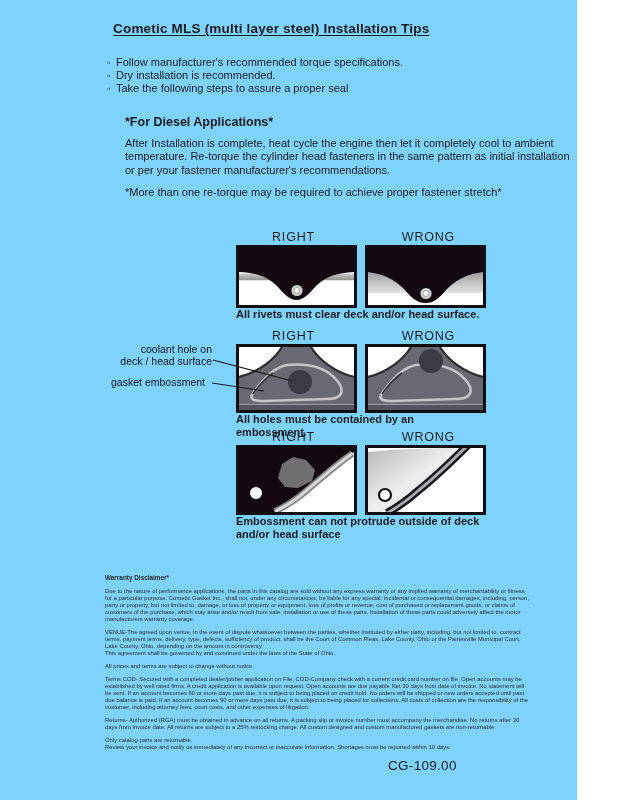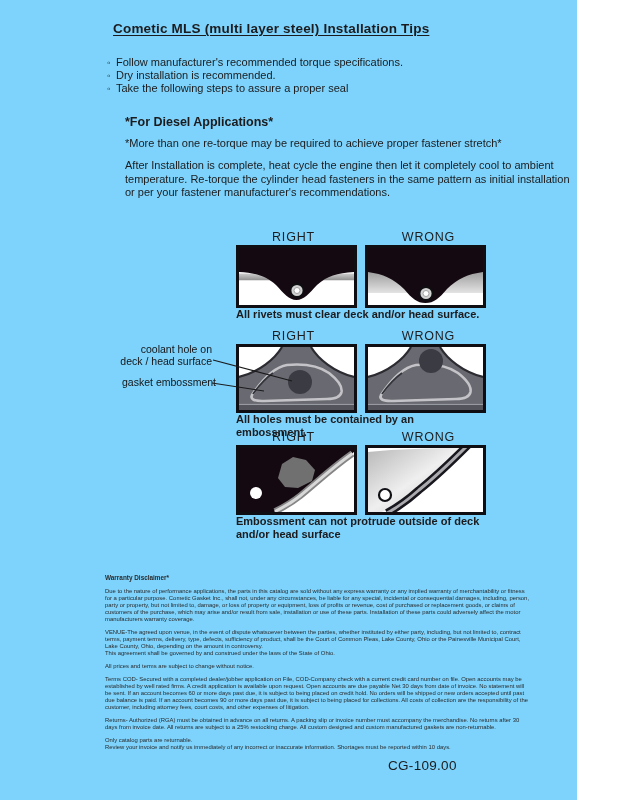--- a/index.html
+++ b/index.html
@@ -25,21 +25,21 @@
   .hdrs{display:flex;gap:20px;}
   .hdr{width:121px;text-align:center;font-size:12.5px;letter-spacing:.8px;color:#1d1d1f;}
   .panels{display:flex;gap:8px;margin-top:1px;}
   .panel{box-sizing:border-box;width:121px;border:3px solid #0e0e13;background:#fff;}
   .p1{height:63px;} .p2{height:69px;} .p3{height:70px;}
   .panel svg{display:block;width:115px;}
   .caption{font-size:11px;font-weight:bold;white-space:pre-line;line-height:12.5px;}
 
   .ann{position:absolute;text-align:right;font-size:10.5px;line-height:11.5px;white-space:pre-line;color:#151517;}
   .ann-hole{left:100px;top:344px;width:112px;}
-  .ann-emb{left:104px;top:377px;width:112px;}
+  .ann-emb{left:93px;top:377px;width:112px;}
   .ann-lines{position:absolute;left:212px;top:356px;}
 
   .warranty{position:absolute;left:105px;top:574px;width:427px;font-size:5.9px;line-height:7px;color:#2a2a2c;}
   .warranty h3{font-size:6.4px;font-weight:bold;margin:0 0 7px 0;}
   .warranty p{margin:0 0 6px 0;white-space:pre-line;}
 
   .page-number{position:absolute;left:388px;top:758px;font-size:13.5px;letter-spacing:.3px;}
 </style>
 </head>
 <body>
@@ -51,24 +51,24 @@
   <div class="tips">
     <div class="tip-line"><span class="marker">◦</span><span>Follow manufacturer's recommended torque specifications.</span></div>
     <div class="tip-line"><span class="marker">◦</span><span>Dry installation is recommended.</span></div>
     <div class="tip-line"><span class="marker">◦</span><span>Take the following steps to assure a proper seal</span></div>
     <div class="sub-tips">
     </div>
   </div>
 
   <div class="diesel">
     <h2>*For Diesel Applications*</h2>
-    <p>*More than one re-torque may be required to achieve proper fastener stretch*</p>
     <p>After Installation is complete, heat cycle the engine then let it completely cool to ambient
 temperature. Re-torque the cylinder head fasteners in the same pattern as initial installation
 or per your fastener manufacturer's recommendations.</p>
+    <p>*More than one re-torque may be required to achieve proper fastener stretch*</p>
   </div>
 
   <div class="drow drow1">
     <div class="hdrs">
       <div class="hdr">RIGHT</div>
       <div class="hdr">WRONG</div>
     </div>
     <div class="panels">
       <div class="panel p1">
         <svg viewBox="0 0 115 57">

